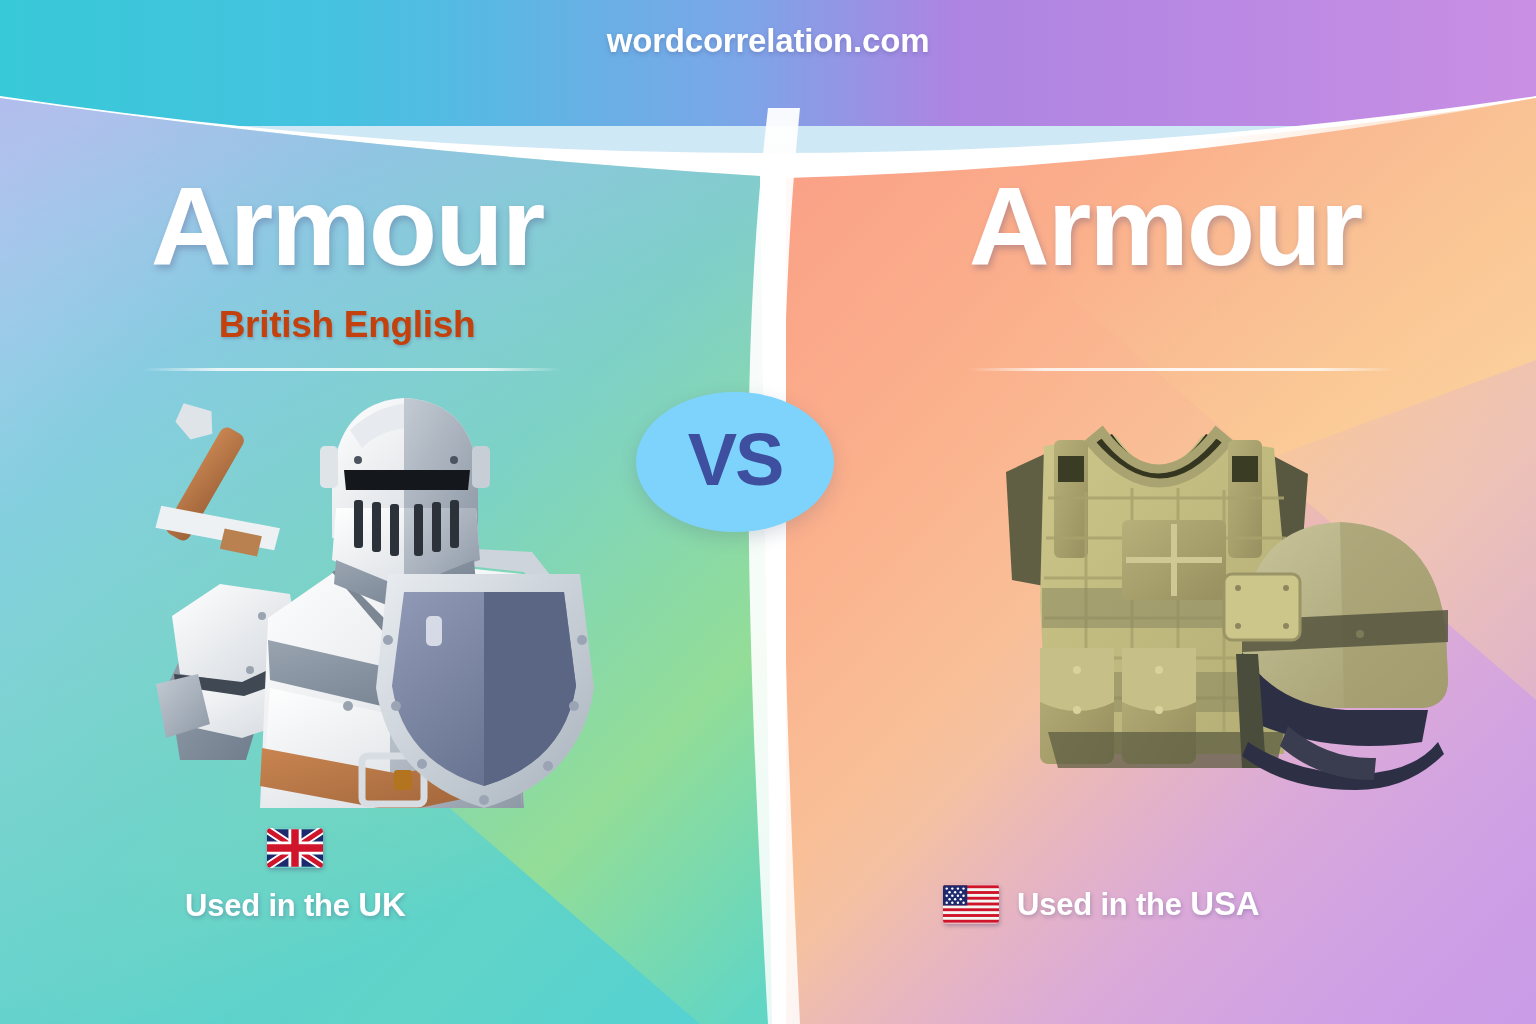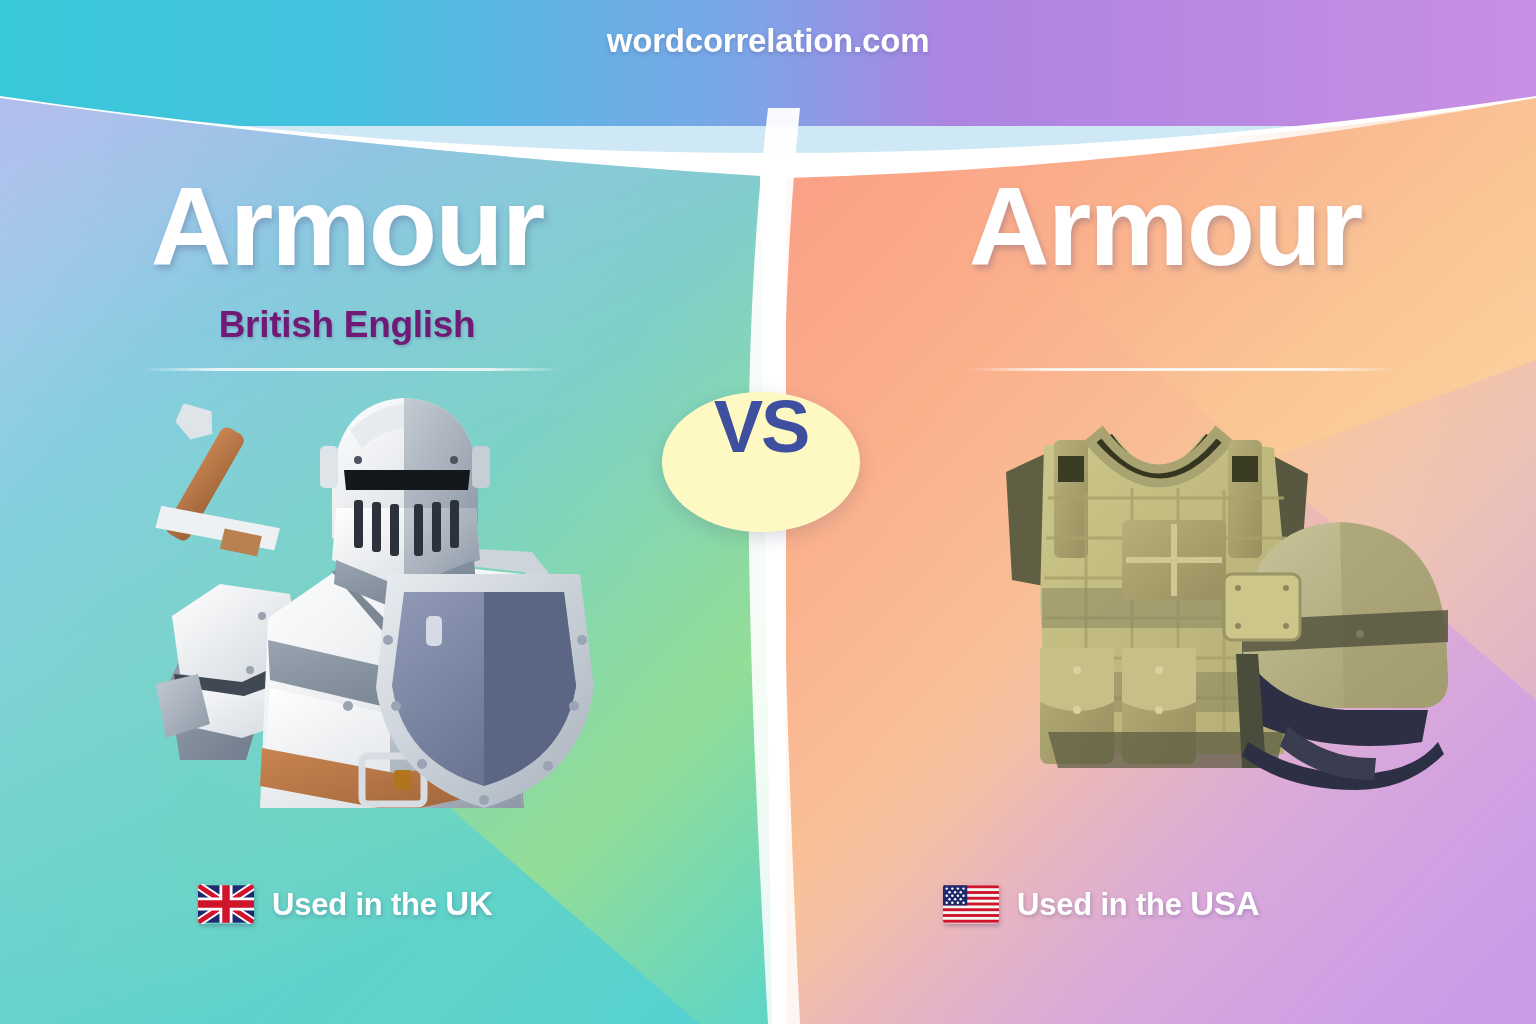--- a/index.html
+++ b/index.html
@@ -38,60 +38,60 @@
   .panel-left  .word { padding-right:74px; }
   .panel-right .word { padding-left:26px; }
 
   .variant {
     position:absolute; top:184px; width:100%;
     text-align:center;
     font-size:37px; font-weight:bold;
     letter-spacing:-0.3px;
     text-shadow:1px 2px 3px rgba(70,70,120,.28);
   }
-  .panel-left  .variant { padding-right:74px; color:#701a75; }
+  .panel-left  .variant { padding-right:74px; color:#c2410c; }
   .panel-right .variant { padding-left:26px; color:#2f6ecb; }
 
   .rule {
     position:absolute; top:248px; height:3px;
     background:linear-gradient(90deg,rgba(255,255,255,0) 0%,rgba(255,255,255,.80) 18%,rgba(255,255,255,.88) 50%,rgba(255,255,255,.80) 82%,rgba(255,255,255,0) 100%);
     border-radius:2px;
   }
   .panel-left  .rule { left:142px; width:420px; }
   .panel-right .rule { left:200px; width:428px; }
 
   
   .art { position:absolute; }
   .art-left  { left:150px;  top:268px;  width:500px; height:420px; }
   .art-right { left:168px;  top:282px;  width:520px; height:400px; }
 
   
   .used-row {
     position:absolute; bottom:100px;
     display:flex; align-items:center; gap:18px;
   }
-  .panel-left  .used-row { left:198px; }
+  .panel-left  .used-row { left:185px;flex-direction:column; }
   .panel-right .used-row { left:175px; }
 
   .flag { width:56px; height:40px; border-radius:4px; flex:0 0 auto;
           box-shadow:1px 2px 4px rgba(60,60,110,.35); overflow:hidden; display:block; }
 
   .used-text {
     font-size:31px; font-weight:bold; color:#ffffff;
     letter-spacing:-0.2px; white-space:nowrap;
     text-shadow:1px 2px 4px rgba(70,70,120,.32);
   }
   .used-text .cc { font-weight:bold; font-size:33px; }
 
   
   .vs-badge {
-    position:absolute; left:662px; top:392px;
+    position:absolute; left:636px; top:392px;
     width:198px; height:140px; z-index:60;
-    display:flex; justify-content:center;
-    background:#fef9c3;
+    display:flex; align-items:center; justify-content:center;
+    background:#7dd3fc;
     border-radius:50%;
     box-shadow:0 6px 18px rgba(70,80,120,.20);
   }
   .vs-text {
     font-size:74px; font-weight:bold; color:#3d4f9e;
     letter-spacing:-2px; line-height:1;
     transform:translateY(-2px);
   }
 </style>
 </head>

